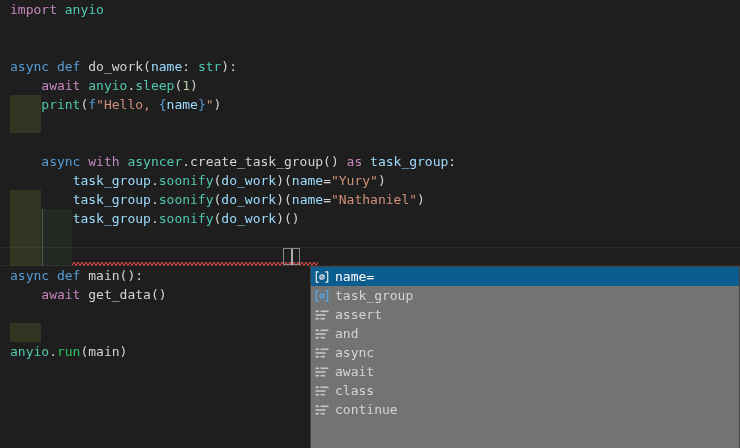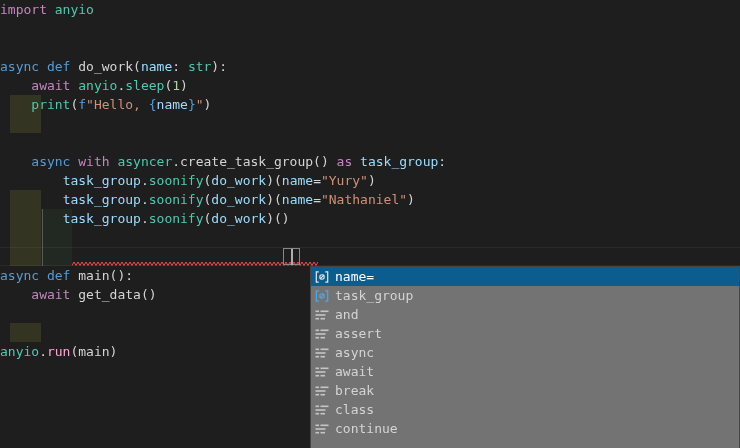--- a/index.html
+++ b/index.html
@@ -3,21 +3,21 @@
 <meta charset="utf-8">
 <style>
   html,body{margin:0;padding:0;}
   body{
     width:740px;height:448px;overflow:hidden;position:relative;
     font-family:"DejaVu Sans Mono","Liberation Mono",monospace;
     font-size:13px;line-height:19px;
   }
   #editor{position:absolute;inset:0;}
   #code-lines{position:absolute;top:0;left:0;right:0;z-index:1;}
-  .code-line{height:19px;padding-left:0;white-space:pre;}
+  .code-line{height:19px;padding-left:10px;white-space:pre;}
   #suggest{position:absolute;box-sizing:border-box;z-index:10;
     border:1px solid;overflow:hidden;}
   .suggest-row{height:19px;display:flex;align-items:center;
     padding-left:3px;cursor:pointer;}
   .suggest-icon{width:16px;height:16px;flex:0 0 16px;margin-right:5px;
     display:flex;align-items:center;justify-content:center;}
   .suggest-label{white-space:pre;}
 </style>
 </head>
 <body style="background: rgb(30, 30, 30); color: rgb(212, 212, 212);">
@@ -49,21 +49,21 @@
       <div class="code-line"><span style="color: rgb(212, 212, 212);">    </span><span style="color: rgb(86, 156, 214);">async</span><span style="color: rgb(212, 212, 212);"> </span><span style="color: rgb(197, 134, 192);">with</span><span style="color: rgb(212, 212, 212);"> </span><span style="color: rgb(78, 201, 176);">asyncer</span><span style="color: rgb(212, 212, 212);">.</span><span style="color: rgb(212, 212, 212);">create_task_group</span><span style="color: rgb(212, 212, 212);">() </span><span style="color: rgb(197, 134, 192);">as</span><span style="color: rgb(212, 212, 212);"> </span><span style="color: rgb(156, 220, 254);">task_group</span><span style="color: rgb(212, 212, 212);">:</span></div>
       <div class="code-line"><span style="color: rgb(212, 212, 212);">        </span><span style="color: rgb(156, 220, 254);">task_group</span><span style="color: rgb(212, 212, 212);">.</span><span style="color: rgb(78, 201, 176);">soonify</span><span style="color: rgb(212, 212, 212);">(</span><span style="color: rgb(156, 220, 254);">do_work</span><span style="color: rgb(212, 212, 212);">)(</span><span style="color: rgb(156, 220, 254);">name</span><span style="color: rgb(212, 212, 212);">=</span><span style="color: rgb(206, 145, 120);">"Yury"</span><span style="color: rgb(212, 212, 212);">)</span></div>
       <div class="code-line"><span style="color: rgb(212, 212, 212);">        </span><span style="color: rgb(156, 220, 254);">task_group</span><span style="color: rgb(212, 212, 212);">.</span><span style="color: rgb(78, 201, 176);">soonify</span><span style="color: rgb(212, 212, 212);">(</span><span style="color: rgb(156, 220, 254);">do_work</span><span style="color: rgb(212, 212, 212);">)(</span><span style="color: rgb(156, 220, 254);">name</span><span style="color: rgb(212, 212, 212);">=</span><span style="color: rgb(206, 145, 120);">"Nathaniel"</span><span style="color: rgb(212, 212, 212);">)</span></div>
       <div class="code-line"><span style="color: rgb(212, 212, 212);">        </span><span style="color: rgb(156, 220, 254);">task_group</span><span style="color: rgb(212, 212, 212);">.</span><span style="color: rgb(78, 201, 176);">soonify</span><span style="color: rgb(212, 212, 212);">(</span><span style="color: rgb(156, 220, 254);">do_work</span><span style="color: rgb(212, 212, 212);">)</span><span style="color: rgb(212, 212, 212);">(</span><span style="color: rgb(212, 212, 212);">)</span></div>
       <div class="code-line"></div>
       <div class="code-line"></div>
       <div class="code-line"><span style="color: rgb(86, 156, 214);">async</span><span style="color: rgb(212, 212, 212);"> </span><span style="color: rgb(86, 156, 214);">def</span><span style="color: rgb(212, 212, 212);"> </span><span style="color: rgb(212, 212, 212);">main</span><span style="color: rgb(212, 212, 212);">():</span></div>
       <div class="code-line"><span style="color: rgb(212, 212, 212);">    </span><span style="color: rgb(197, 134, 192);">await</span><span style="color: rgb(212, 212, 212);"> </span><span style="color: rgb(212, 212, 212);">get_data</span><span style="color: rgb(212, 212, 212);">()</span></div>
       <div class="code-line"></div>
       <div class="code-line"></div>
-      <div class="code-line"><span style="color: rgb(78, 201, 176);">anyio</span><span style="color: rgb(212, 212, 212);">.</span><span style="color: #f9a8d4;">run</span><span style="color: rgb(212, 212, 212);">(</span><span style="color: rgb(212, 212, 212);">main</span><span style="color: rgb(212, 212, 212);">)</span></div>
+      <div class="code-line"><span style="color: rgb(78, 201, 176);">anyio</span><span style="color: rgb(212, 212, 212);">.</span><span style="color: #22c55e;">run</span><span style="color: rgb(212, 212, 212);">(</span><span style="color: rgb(212, 212, 212);">main</span><span style="color: rgb(212, 212, 212);">)</span></div>
     </div>
   <div id="suggest" style="left: 310px; top: 266px; width: 430px; height: 219px; background: #737373; border-color: rgb(69, 69, 69);">
       <div class="suggest-row" style="background: rgb(10, 93, 142);">
         <span class="suggest-icon">
           <svg width="16" height="16" viewBox="0 0 16 16" fill="none">
             <path d="M4.7 2.8H2.3v10.4h2.4" stroke="#e8e8e8" stroke-width="1.2"></path>
             <path d="M11.3 2.8h2.4v10.4h-2.4" stroke="#e8e8e8" stroke-width="1.2"></path>
             <circle cx="8" cy="8" r="2.2" stroke="#e8e8e8" stroke-width="1.1"></circle>
             <line x1="5.9" y1="10.1" x2="10.1" y2="5.9" stroke="#e8e8e8" stroke-width="1.1"></line>
           </svg>
@@ -86,35 +86,35 @@
           <svg width="16" height="16" viewBox="0 0 16 16">
             <g fill="#c5c5c5">
               <rect x="1.5" y="3.5" width="3.5" height="1.6"></rect>
               <rect x="6.5" y="3.5" width="8" height="1.6"></rect>
               <rect x="1.5" y="7.2" width="10" height="1.6"></rect>
               <rect x="1.5" y="10.9" width="3.5" height="1.6"></rect>
               <rect x="6.5" y="10.9" width="4.5" height="1.6"></rect>
             </g>
           </svg>
         </span>
-        <span class="suggest-label" style="color: rgb(212, 212, 212);">and</span>
+        <span class="suggest-label" style="color: rgb(212, 212, 212);">assert</span>
       </div>
       <div class="suggest-row">
         <span class="suggest-icon">
           <svg width="16" height="16" viewBox="0 0 16 16">
             <g fill="#c5c5c5">
               <rect x="1.5" y="3.5" width="3.5" height="1.6"></rect>
               <rect x="6.5" y="3.5" width="8" height="1.6"></rect>
               <rect x="1.5" y="7.2" width="10" height="1.6"></rect>
               <rect x="1.5" y="10.9" width="3.5" height="1.6"></rect>
               <rect x="6.5" y="10.9" width="4.5" height="1.6"></rect>
             </g>
           </svg>
         </span>
-        <span class="suggest-label" style="color: rgb(212, 212, 212);">assert</span>
+        <span class="suggest-label" style="color: rgb(212, 212, 212);">and</span>
       </div>
       <div class="suggest-row">
         <span class="suggest-icon">
           <svg width="16" height="16" viewBox="0 0 16 16">
             <g fill="#c5c5c5">
               <rect x="1.5" y="3.5" width="3.5" height="1.6"></rect>
               <rect x="6.5" y="3.5" width="8" height="1.6"></rect>
               <rect x="1.5" y="7.2" width="10" height="1.6"></rect>
               <rect x="1.5" y="10.9" width="3.5" height="1.6"></rect>
               <rect x="6.5" y="10.9" width="4.5" height="1.6"></rect>
@@ -142,34 +142,20 @@
           <svg width="16" height="16" viewBox="0 0 16 16">
             <g fill="#c5c5c5">
               <rect x="1.5" y="3.5" width="3.5" height="1.6"></rect>
               <rect x="6.5" y="3.5" width="8" height="1.6"></rect>
               <rect x="1.5" y="7.2" width="10" height="1.6"></rect>
               <rect x="1.5" y="10.9" width="3.5" height="1.6"></rect>
               <rect x="6.5" y="10.9" width="4.5" height="1.6"></rect>
             </g>
           </svg>
         </span>
-        <span class="suggest-label" style="color: rgb(212, 212, 212);">break</span>
-      </div>
-      <div class="suggest-row">
-        <span class="suggest-icon">
-          <svg width="16" height="16" viewBox="0 0 16 16">
-            <g fill="#c5c5c5">
-              <rect x="1.5" y="3.5" width="3.5" height="1.6"></rect>
-              <rect x="6.5" y="3.5" width="8" height="1.6"></rect>
-              <rect x="1.5" y="7.2" width="10" height="1.6"></rect>
-              <rect x="1.5" y="10.9" width="3.5" height="1.6"></rect>
-              <rect x="6.5" y="10.9" width="4.5" height="1.6"></rect>
-            </g>
-          </svg>
-        </span>
         <span class="suggest-label" style="color: rgb(212, 212, 212);">class</span>
       </div>
       <div class="suggest-row">
         <span class="suggest-icon">
           <svg width="16" height="16" viewBox="0 0 16 16">
             <g fill="#c5c5c5">
               <rect x="1.5" y="3.5" width="3.5" height="1.6"></rect>
               <rect x="6.5" y="3.5" width="8" height="1.6"></rect>
               <rect x="1.5" y="7.2" width="10" height="1.6"></rect>
               <rect x="1.5" y="10.9" width="3.5" height="1.6"></rect>

